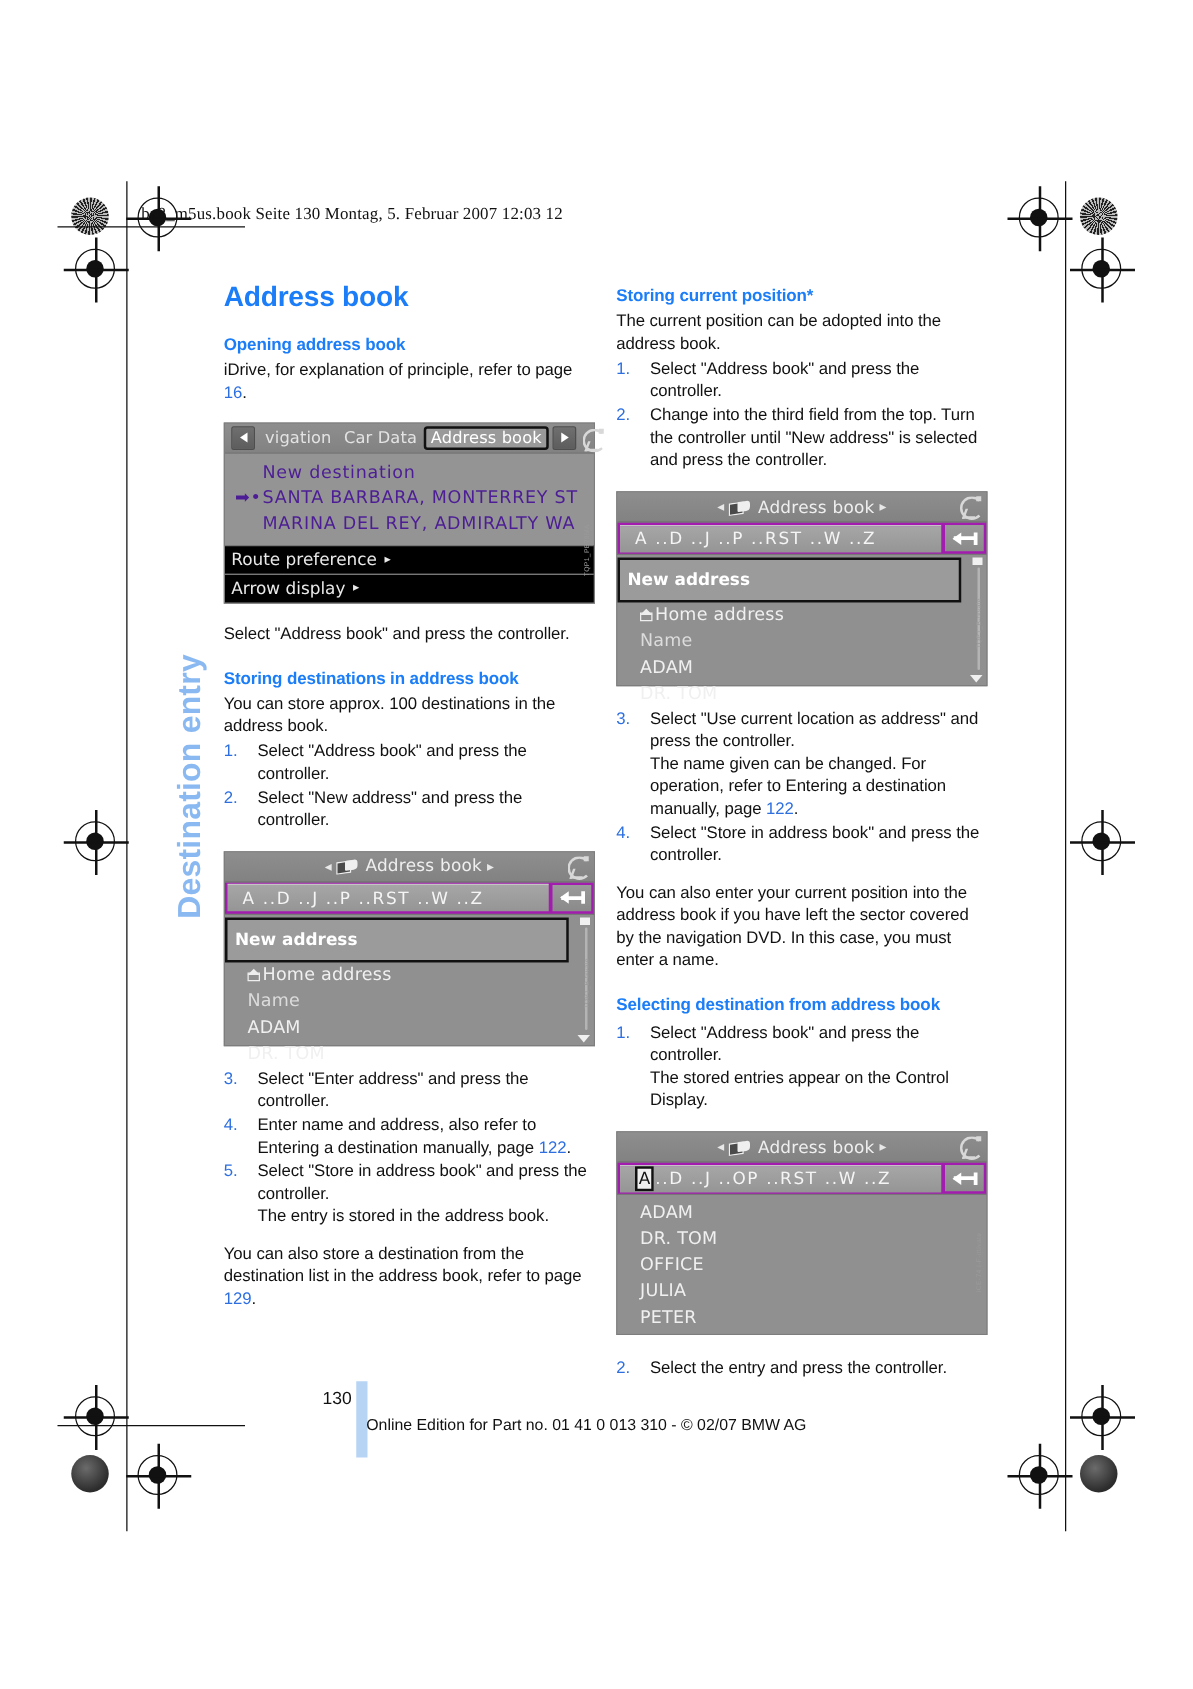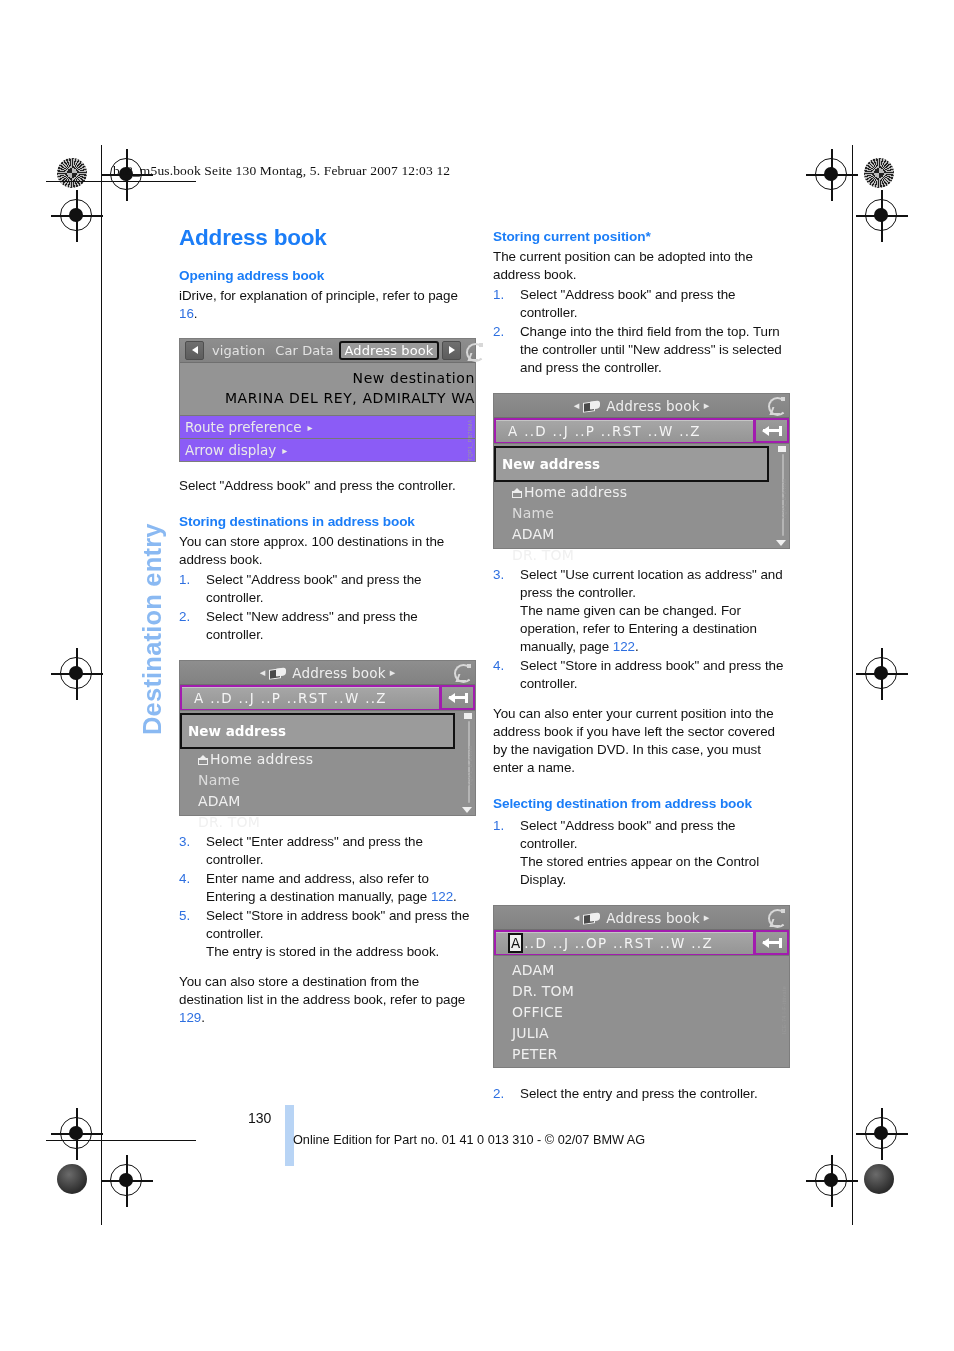--- a/index.html
+++ b/index.html
@@ -199,39 +199,39 @@
     background:#4a4a4a;border:1px solid #efefef;transform:skewY(-8deg);
   }
   .bookicon::after{
     content:"";position:absolute;left:7px;top:0px;width:10px;height:8px;
     background:#efefef;transform:skewY(-8deg);border-radius:1px 3px 3px 1px;
   }
   .chev{font-size:11px;color:#e8e8e8;margin:0 4px;}
   .shottitle{font-size:13.5px;color:#efefef;letter-spacing:.2px;display:flex;align-items:center;}
 
   .menurow{
-    height:22px;display:flex;align-items:center;background:#8b5cf6;
+    height:22px;display:flex;align-items:center;background:#000000;
     border-top:1px solid #777;font-size:13.5px;padding-left:5px;color:#e9e9e9;
   }
   .menurow .mchev{margin-left:6px;font-size:10px;}
 
-  .destrow{font-size:14px;letter-spacing:.6px;color:#000000;padding-left:8px;line-height:1.48;white-space:nowrap;text-align:right;}
+  .destrow{font-size:14px;letter-spacing:.6px;color:#4c1d95;padding-left:8px;line-height:1.48;white-space:nowrap;}
   .destrow.indent{padding-left:30px;}
   .destarrow{display:inline-block;position:relative;width:22px;}
 
   
   .figcap{
     position:absolute;font-size:5.4px;color:#9a9a9a;
     transform:rotate(-90deg);transform-origin:left top;white-space:nowrap;
     letter-spacing:.3px;font-family:"Liberation Sans",sans-serif;
   }
 
   
   .pagenum{
-    position:absolute;left:248px;top:1110px;font-size:14px;color:#111;font-weight:normal;
+    position:absolute;left:258px;top:1110px;font-size:14px;color:#111;font-weight:normal;
   }
   .footbar{position:absolute;left:285px;top:1105px;width:9px;height:61px;background:#b8d4f5;}
   .footnote{
     position:absolute;left:293px;top:1133px;font-size:12.7px;color:#111;white-space:nowrap;
   }
 </style>
 </head>
 <body>
 
 <div class="page">
@@ -314,20 +314,21 @@
             <span class="tri right"></span>
           </div>
         <div class="knob">
             <div class="c"></div>
             <div class="sq"></div>
             <div class="v"></div>
           </div>
       </div>
       <div style="background:#949494;padding:5px 0 6px 0;">
         <div class="destrow indent">New destination</div>
+        <div class="destrow"><span class="destarrow">➡•</span><span>SANTA BARBARA, MONTERREY ST</span></div>
         <div class="destrow indent">MARINA DEL REY, ADMIRALTY WA</div>
       </div>
       <div class="menurow">
           <span>Route preference</span>
           <span class="mchev">▸</span>
         </div>
       <div class="menurow">
           <span>Arrow display</span>
           <span class="mchev">▸</span>
         </div>

